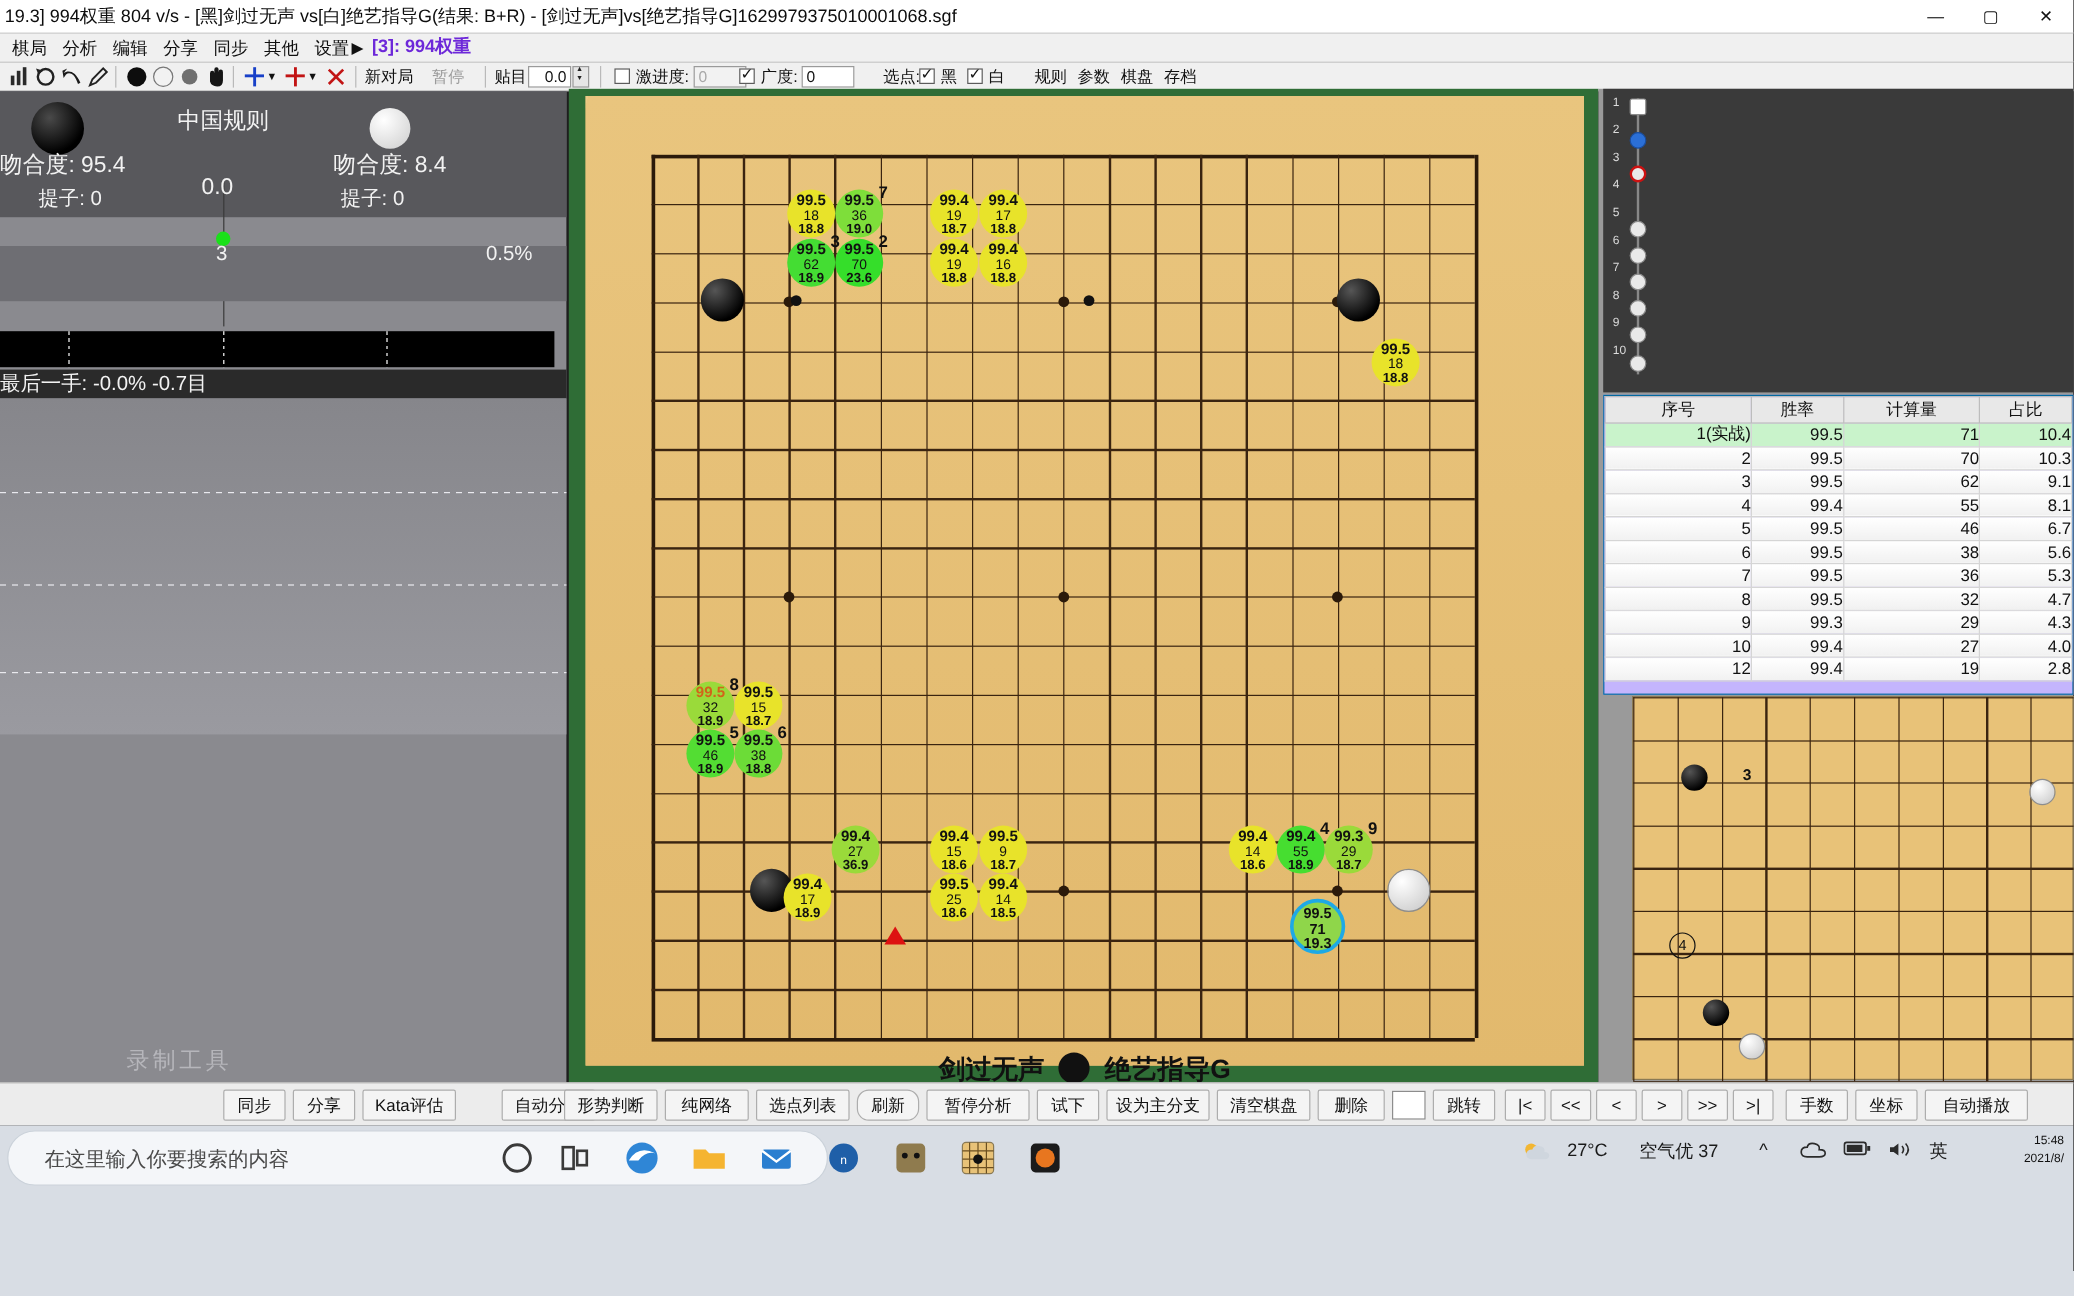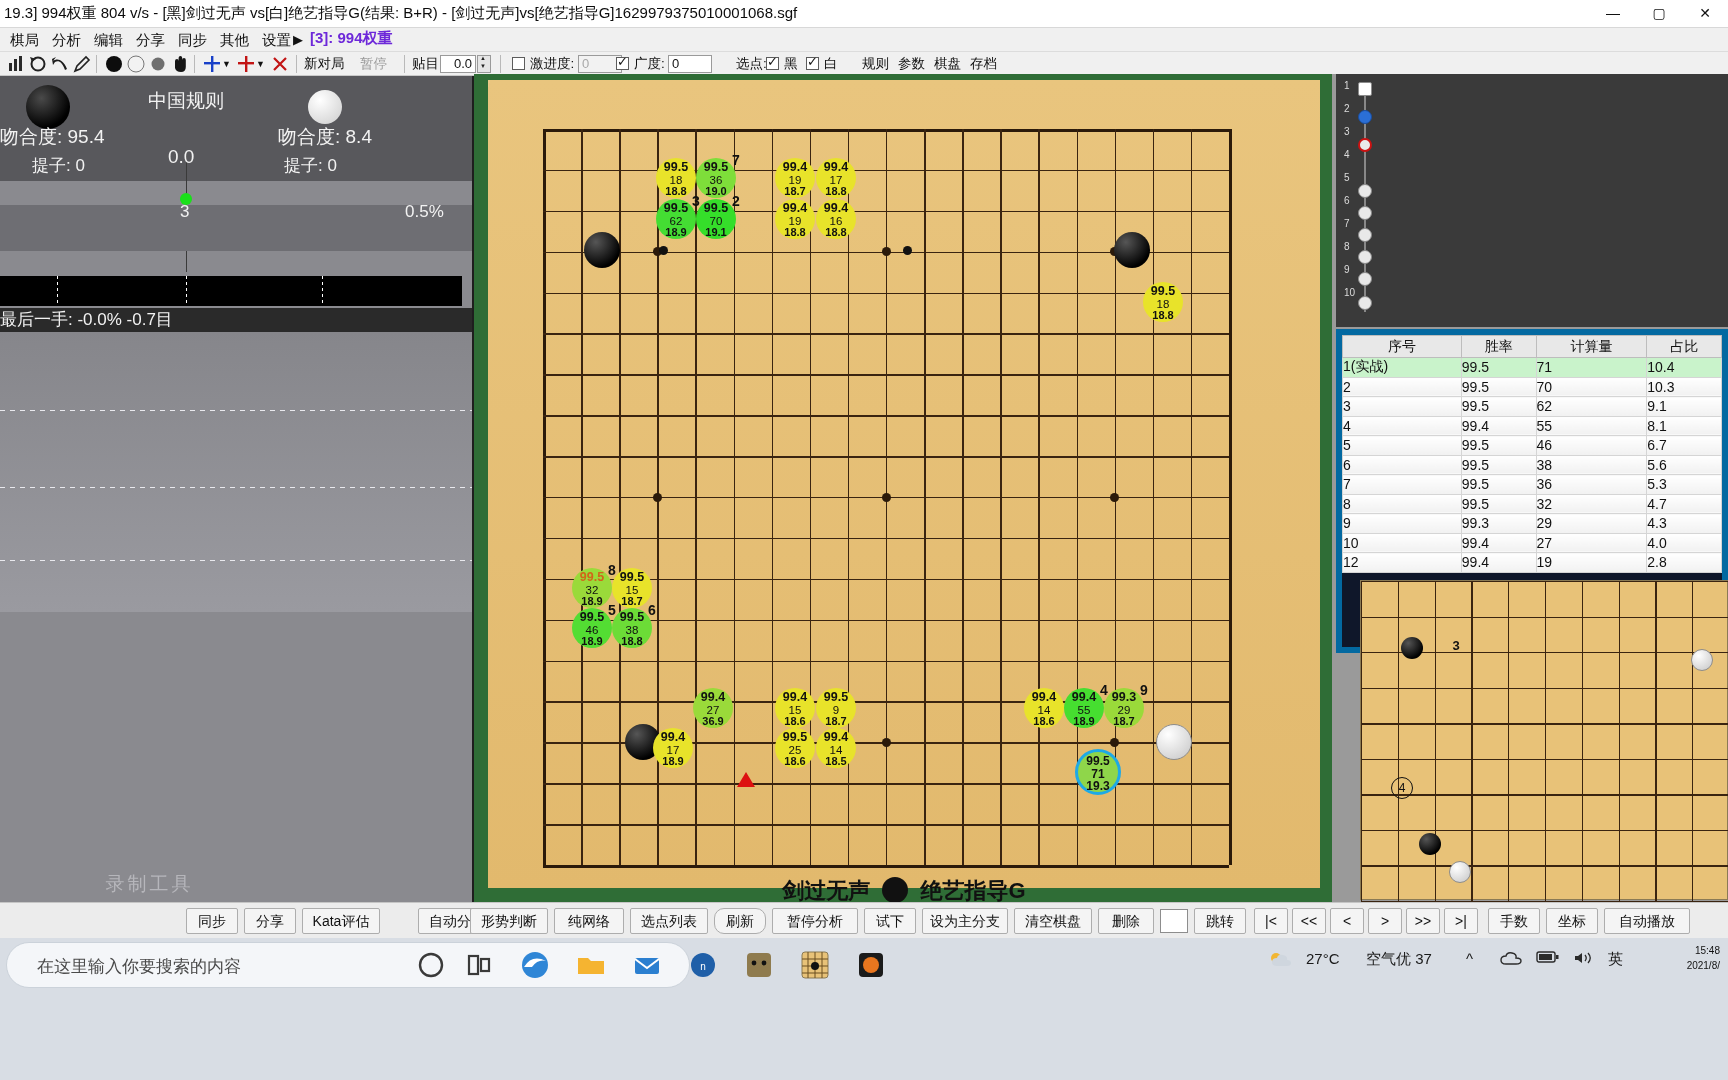--- a/index.html
+++ b/index.html
@@ -126,27 +126,27 @@
     background:#3a3a3a; }
   #movetree .trk { position:absolute; left:28px; top:8px; width:2px; height:230px;
     background:#888; }
   .tnode { position:absolute; width:14px; height:14px; border-radius:50%;
     background:#e9e9e9; border:1px solid #8b8b8b; }
   .tnode.sel { background:#e9e9e9; border:2px solid #cc1111; }
   .tnode.blue { background:#2b6fd6; border:1px solid #1a4d9c; }
   .tnode.sq { border-radius:2px; background:#fff; }
   .tnum { position:absolute; color:#dcdcdc; font-size:10px; }
 
-  #table { position:absolute; left:4px; top:255px; width:392px; height:324px;
-    background:#0f172a; border:6px solid #0369a1; overflow:hidden; }
+  #table { position:absolute; left:4px; top:255px; width:392px; height:250px;
+    background:#c4b5fd; border:1px solid #0369a1; overflow:hidden; }
   #table table { border-collapse:collapse; width:100%; }
   #table th { background:#e8e8e8; font-size:14px; font-weight:normal; color:#111;
     border:1px solid #bdbdbd; height:22px; }
   #table td { font-size:14px; color:#111; border:1px solid #d5d5d5; height:19.5px;
-    text-align:left; background:linear-gradient(#ffffff,#f1f1f1); }
+    text-align:right; background:linear-gradient(#ffffff,#f1f1f1); }
   #table tr.hl td { background:#c9f3cb; }
 
   #minimap { position:absolute; left:28px; top:506px; width:368px; height:320px;
     background:#e8c278; border:1px solid #8a7a55; }
   #minimap .mh { position:absolute; height:1.3px; background:#3a2410; }
   #minimap .mv { position:absolute; width:1.3px; background:#3a2410; }
   .mb { position:absolute; width:22px; height:22px; border-radius:50%;
     background:radial-gradient(circle at 33% 28%, #555, #000 72%); }
   .mw { position:absolute; width:22px; height:22px; border-radius:50%;
     background:radial-gradient(circle at 33% 28%, #fff, #d2d2d2 78%); border:1px solid #8d8d8d; }
@@ -411,21 +411,21 @@
         <div class="rank" style="left: 244px; top: 72px;">7</div>
         <div class="cand" style="left: 168px; top: 119px; background: rgb(68, 221, 51);">
           <span class="w">99.5</span>
           <span class="v">62</span>
           <span class="s">18.9</span>
         </div>
         <div class="rank" style="left: 204px; top: 113px;">3</div>
         <div class="cand" style="left: 208px; top: 119px; background: rgb(53, 222, 42);">
           <span class="w">99.5</span>
           <span class="v">70</span>
-          <span class="s">19.1</span>
+          <span class="s">23.6</span>
         </div>
         <div class="rank" style="left: 244px; top: 113px;">2</div>
         <div class="cand" style="left: 287px; top: 78px; background: rgb(232, 227, 42);">
           <span class="w">99.4</span>
           <span class="v">19</span>
           <span class="s">18.7</span>
         </div>
         <div class="cand" style="left: 328px; top: 78px; background: rgb(232, 227, 42);">
           <span class="w">99.4</span>
           <span class="v">17</span>

